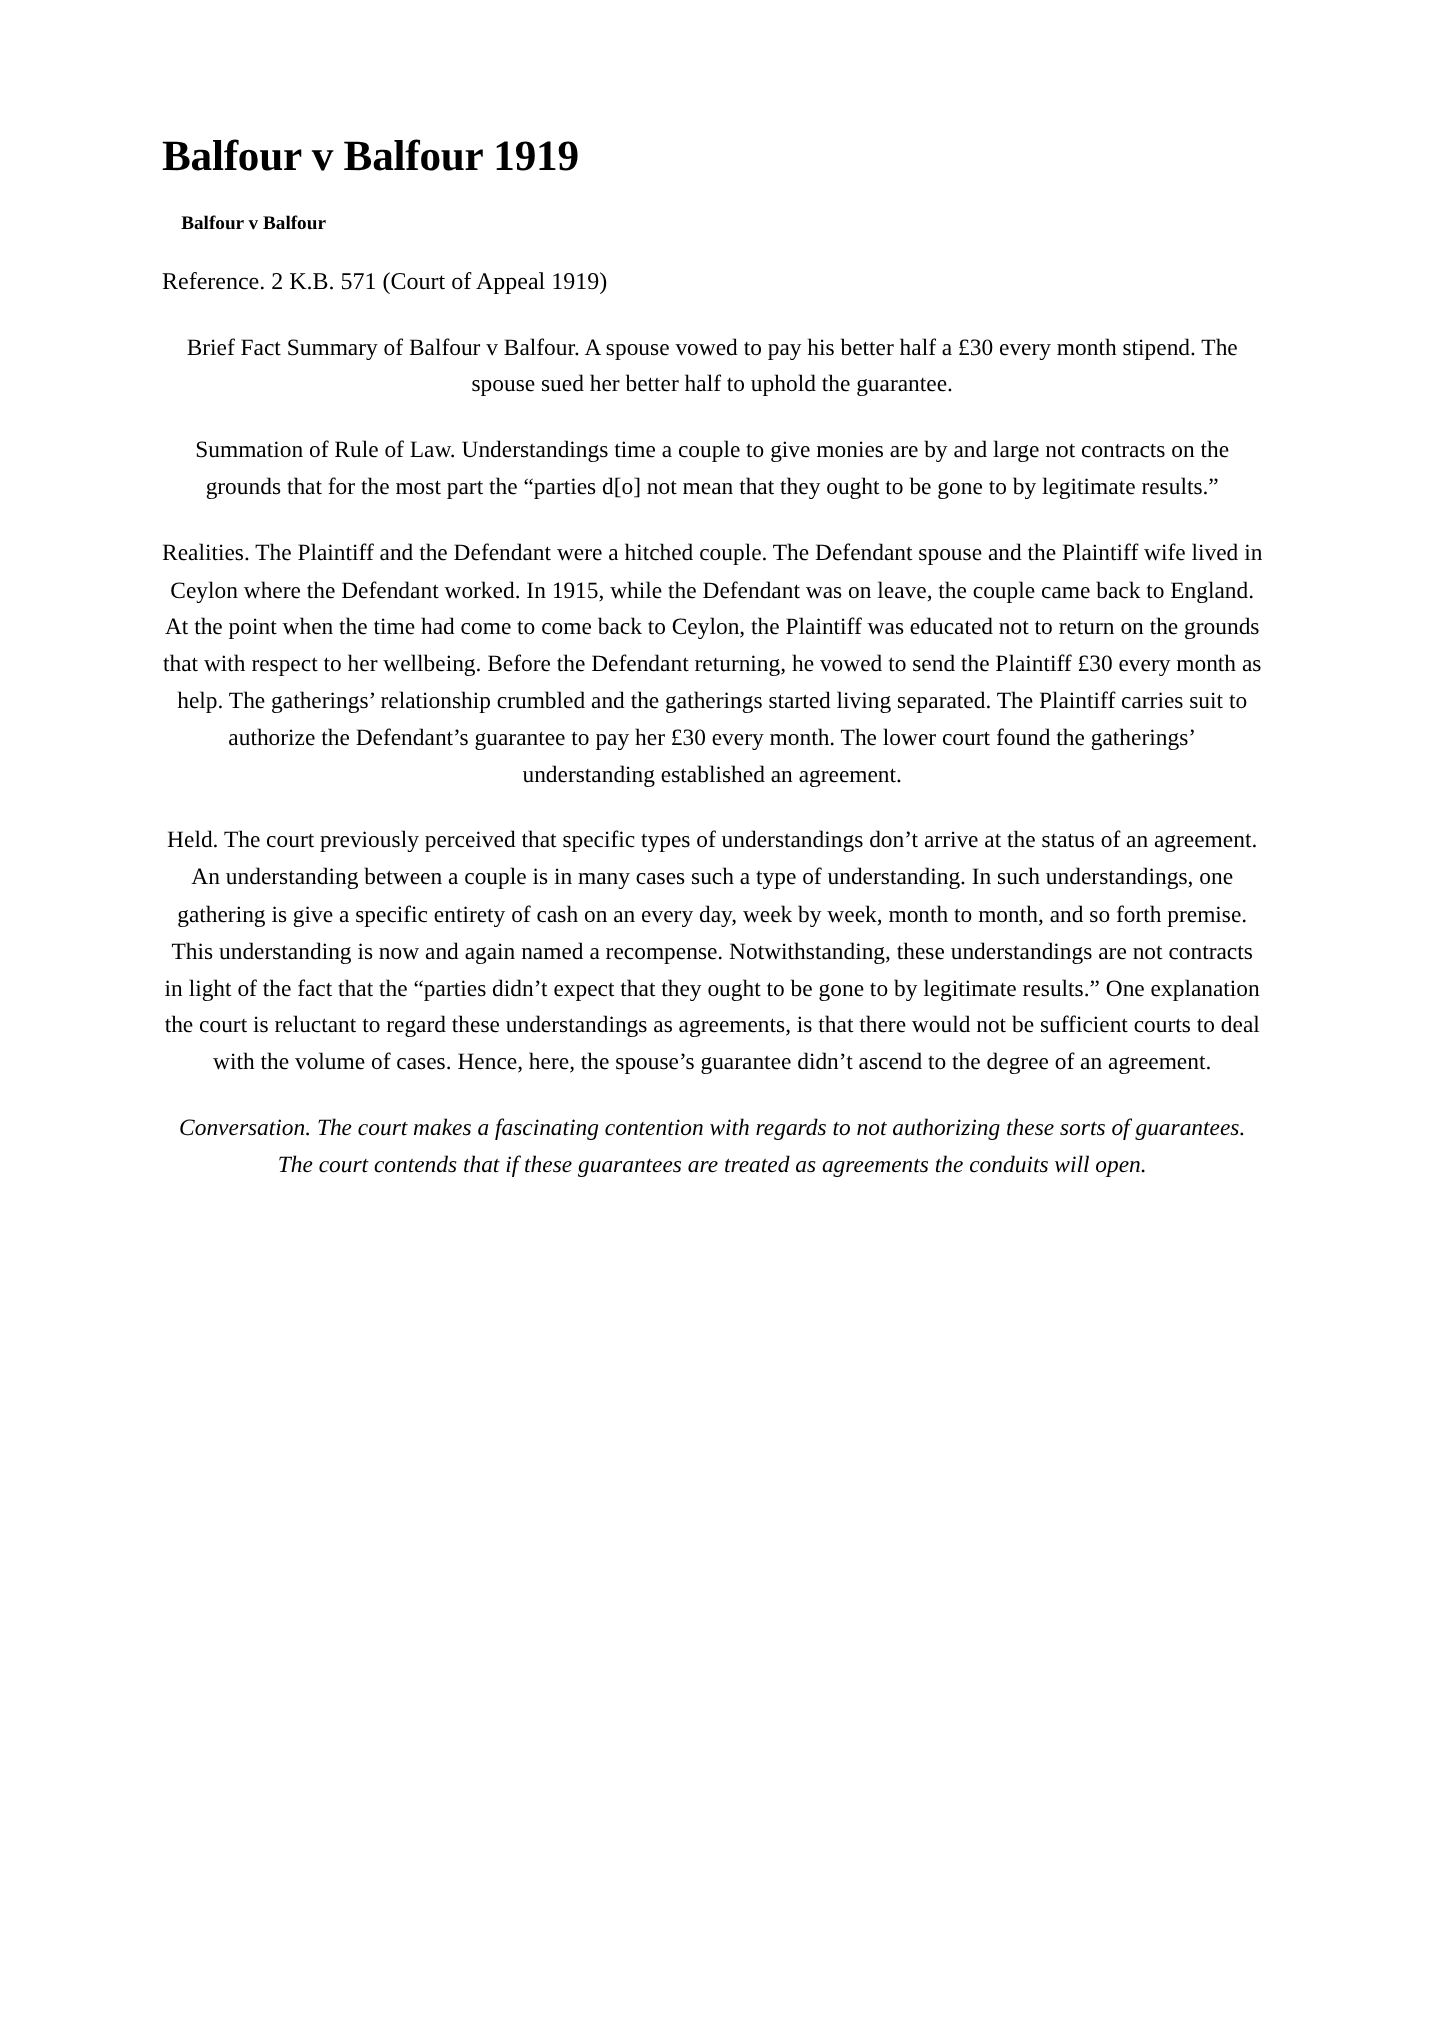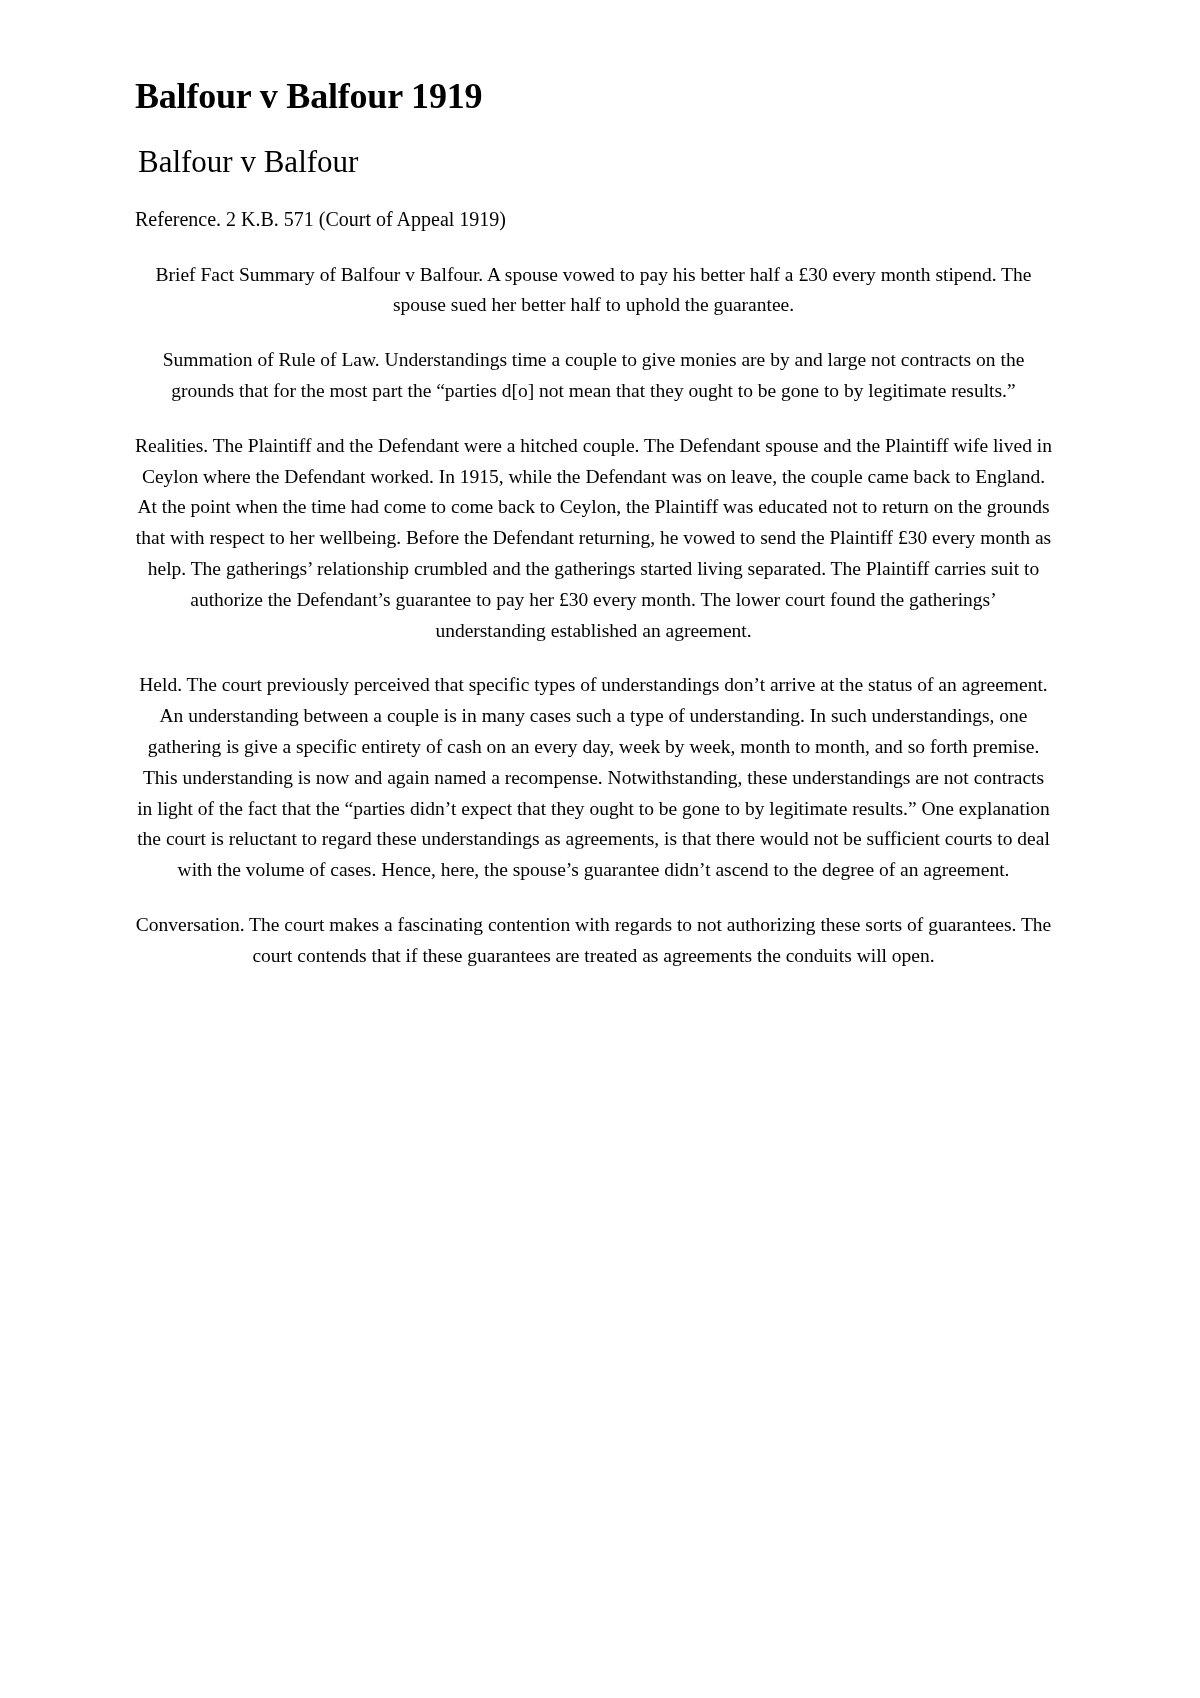--- a/index.html
+++ b/index.html
@@ -10,60 +10,61 @@
   body {
     width: 1200px;
     min-height: 1698px;
     font-family: "Liberation Serif", serif;
     color: #000000;
   }
   .page {
     width: 1180px;
     min-height: 1698px;
     box-sizing: border-box;
-    padding: 76px 128px 60px 135px;
+    padding: 110px 128px 60px 135px;
     background: #ffffff;
   }
   .doc-title {
     font-size: 36px;
     font-weight: bold;
     line-height: 1.15;
     margin: 0 0 26px 0;
     letter-spacing: -0.2px;
   }
   .doc-link {
     display: block;
     font-size: 27px;
     font-weight: bold;
     color: #1d4fd8;
     text-decoration: underline;
     line-height: 1.2;
     margin: 0 0 28px 0;
     word-break: break-all;
   }
   .heading-2 {
-    font-size: 31px;
-    font-weight: normal;
+    font-size: 16px;
+    font-weight: bold;
     line-height: 1.2;
-    margin: 0 0 26px 3px;
+    margin: 0 0 26px 16px;
   }
   .heading-3 {
     font-size: 20px;
     font-weight: normal;
     line-height: 1.25;
     margin: 0 0 28px 0;
   }
   .para {
     font-size: 19.5px;
     line-height: 1.58;
     margin: 0 0 24px 0;
     text-align: center;
   }
   .para:last-child {
     margin-bottom: 16px;
+    font-style: italic;
   }
 </style>
 </head>
 <body>
 
 <div class="page">
 
   <h1 class="doc-title">Balfour v Balfour 1919</h1>
 
 

